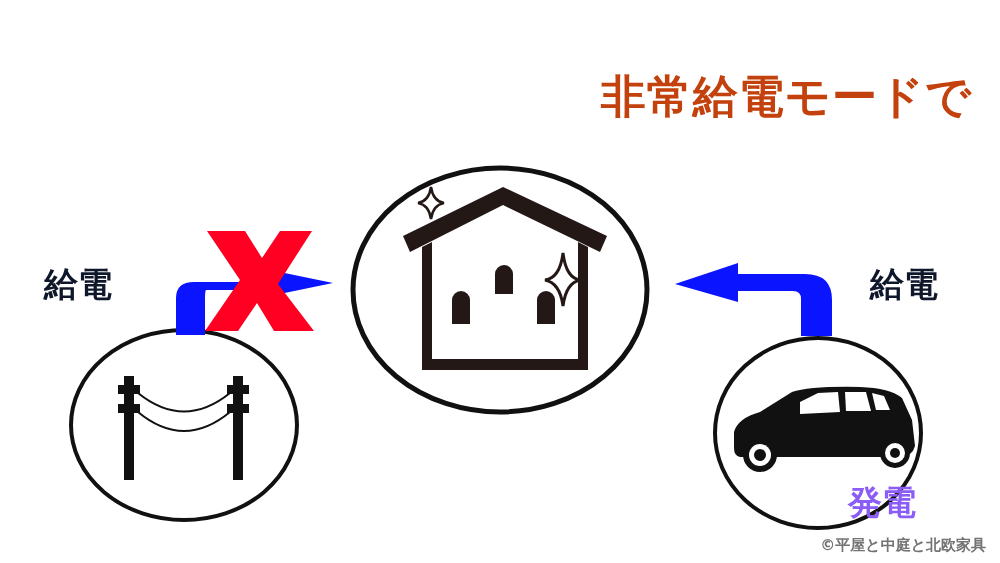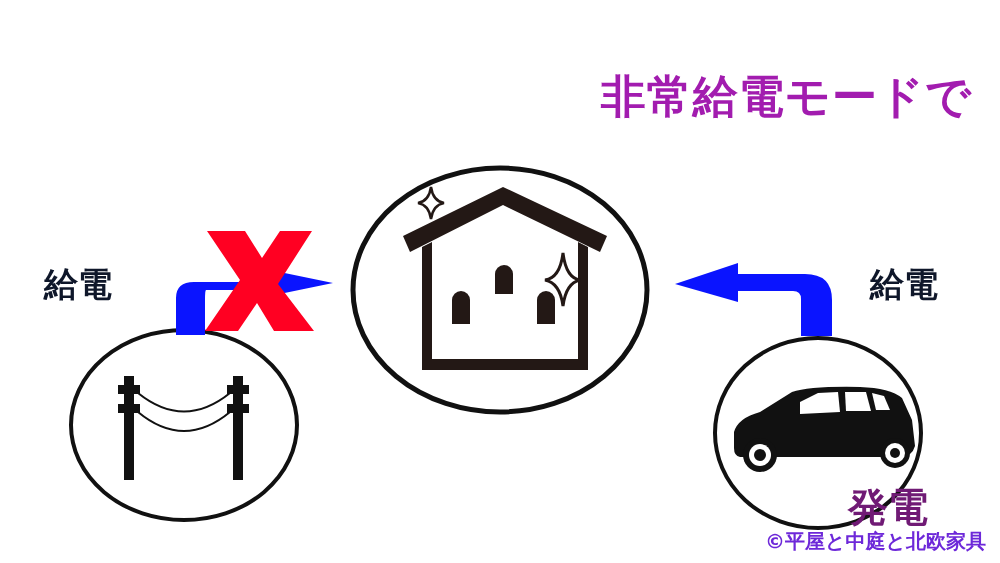--- a/index.html
+++ b/index.html
@@ -1,23 +1,23 @@
 <!DOCTYPE html>
 <html><head>
 <meta charset="utf-8">
 <style>
   html, body { margin: 0; padding: 0; background: #ffffff; }
   body { width: 1000px; height: 563px; position: relative; overflow: hidden;
          font-family: "DejaVu Sans", sans-serif; }
   .abs { position: absolute; }
   .headline { right: 28px; top: 68px; text-align: right; font-weight: bold;
-              font-size: 45px; line-height: 58px; color: #a21caf; letter-spacing: 1px; }
+              font-size: 45px; line-height: 58px; color: #c2410c; letter-spacing: 1px; }
   .label-blue { font-weight: bold; font-size: 34px; color: #0f172a; }
-  .label-orange { font-weight: bold; font-size: 40px; color: #701a75; }
-  .copyright { right: 14px; bottom: 8px; font-weight: bold; font-size: 20px; color: #6d28d9; }
+  .label-orange { font-weight: bold; font-size: 34px; color: #8b5cf6; }
+  .copyright { right: 14px; bottom: 8px; font-weight: bold; font-size: 15px; color: #737373; }
   svg.canvas { position: absolute; left: 0; top: 0; }
 </style>
 </head>
 <body>
 
 <svg class="canvas" width="1000" height="563" viewBox="0 0 1000 563" xmlns="http://www.w3.org/2000/svg">
 
   <g>
     <ellipse cx="500" cy="290" rx="147" ry="122" fill="none" stroke="#111" stroke-width="5"></ellipse>
     <g fill="#231815">

